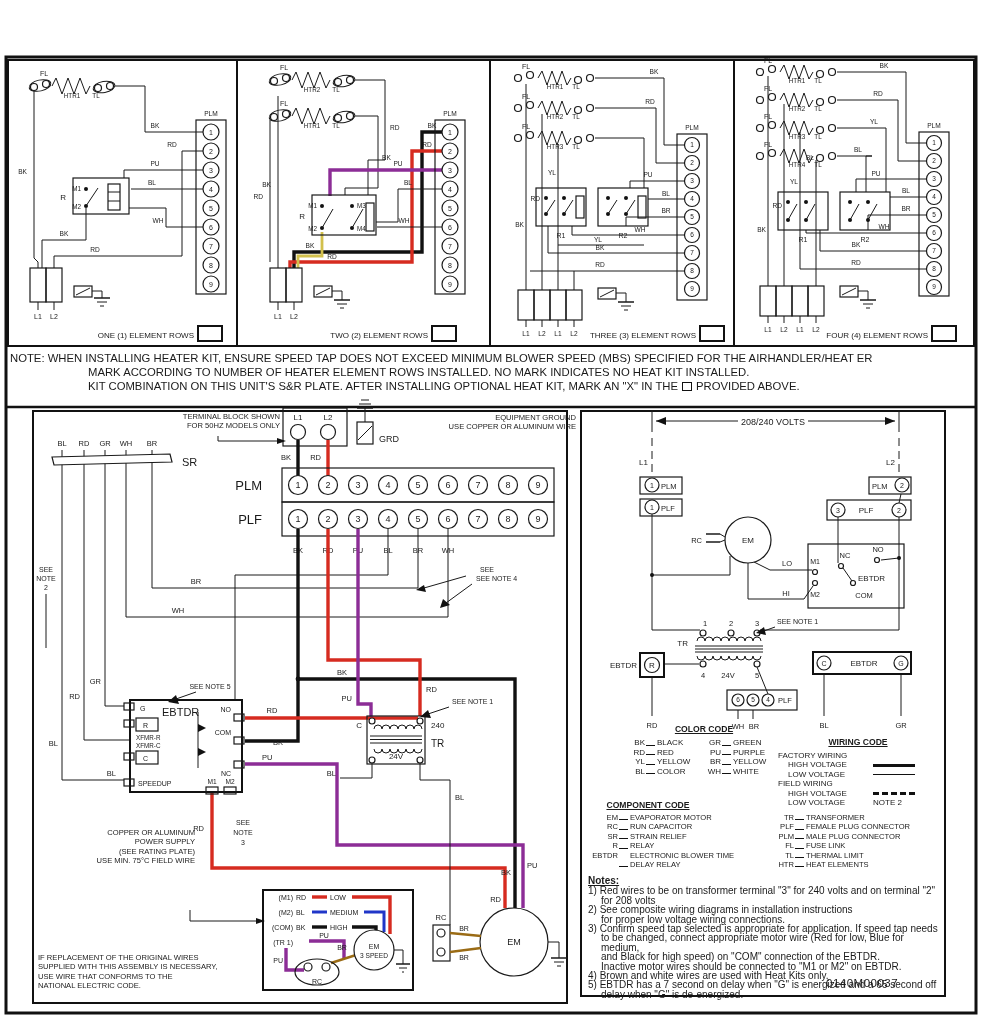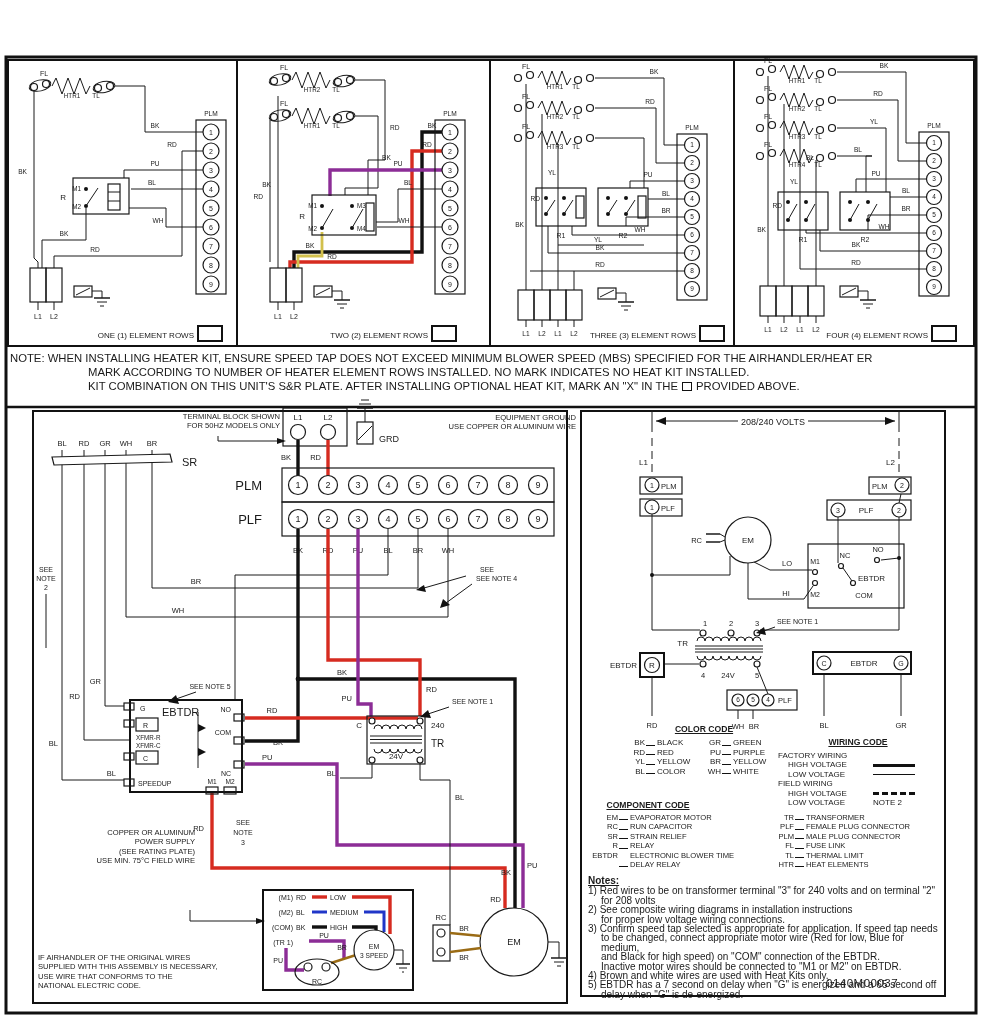--- a/index.html
+++ b/index.html
@@ -933,21 +933,21 @@
   <div>EQUIPMENT GROUND</div>
   <div>USE COPPER OR ALUMINUM WIRE</div>
 </div>
 <div class="abs ctr blk" style="left:50px;top:828px;width:145px">
   <div>COPPER OR ALUMINUM</div>
   <div>POWER SUPPLY</div>
   <div>(SEE RATING PLATE)</div>
   <div>USE MIN. 75°C FIELD WIRE</div>
 </div>
 <div class="abs blk" style="left:38px;top:953px;width:210px">
-  <div>IF AIRHANDLER OF THE ORIGINAL WIRES</div>
+  <div>IF REPLACEMENT OF THE ORIGINAL WIRES</div>
   <div>SUPPLIED WITH THIS ASSEMBLY  IS NECESSARY,</div>
   <div>USE WIRE THAT  CONFORMS TO THE</div>
   <div>NATIONAL ELECTRIC CODE.</div>
 </div>
 
 <div class="abs" style="left:628px;top:724px;width:152px">
   <div class="lg-title">COLOR CODE</div>
   <div class="cc-row">
         <span class="a">BK</span>
         <span class="cline"></span>

